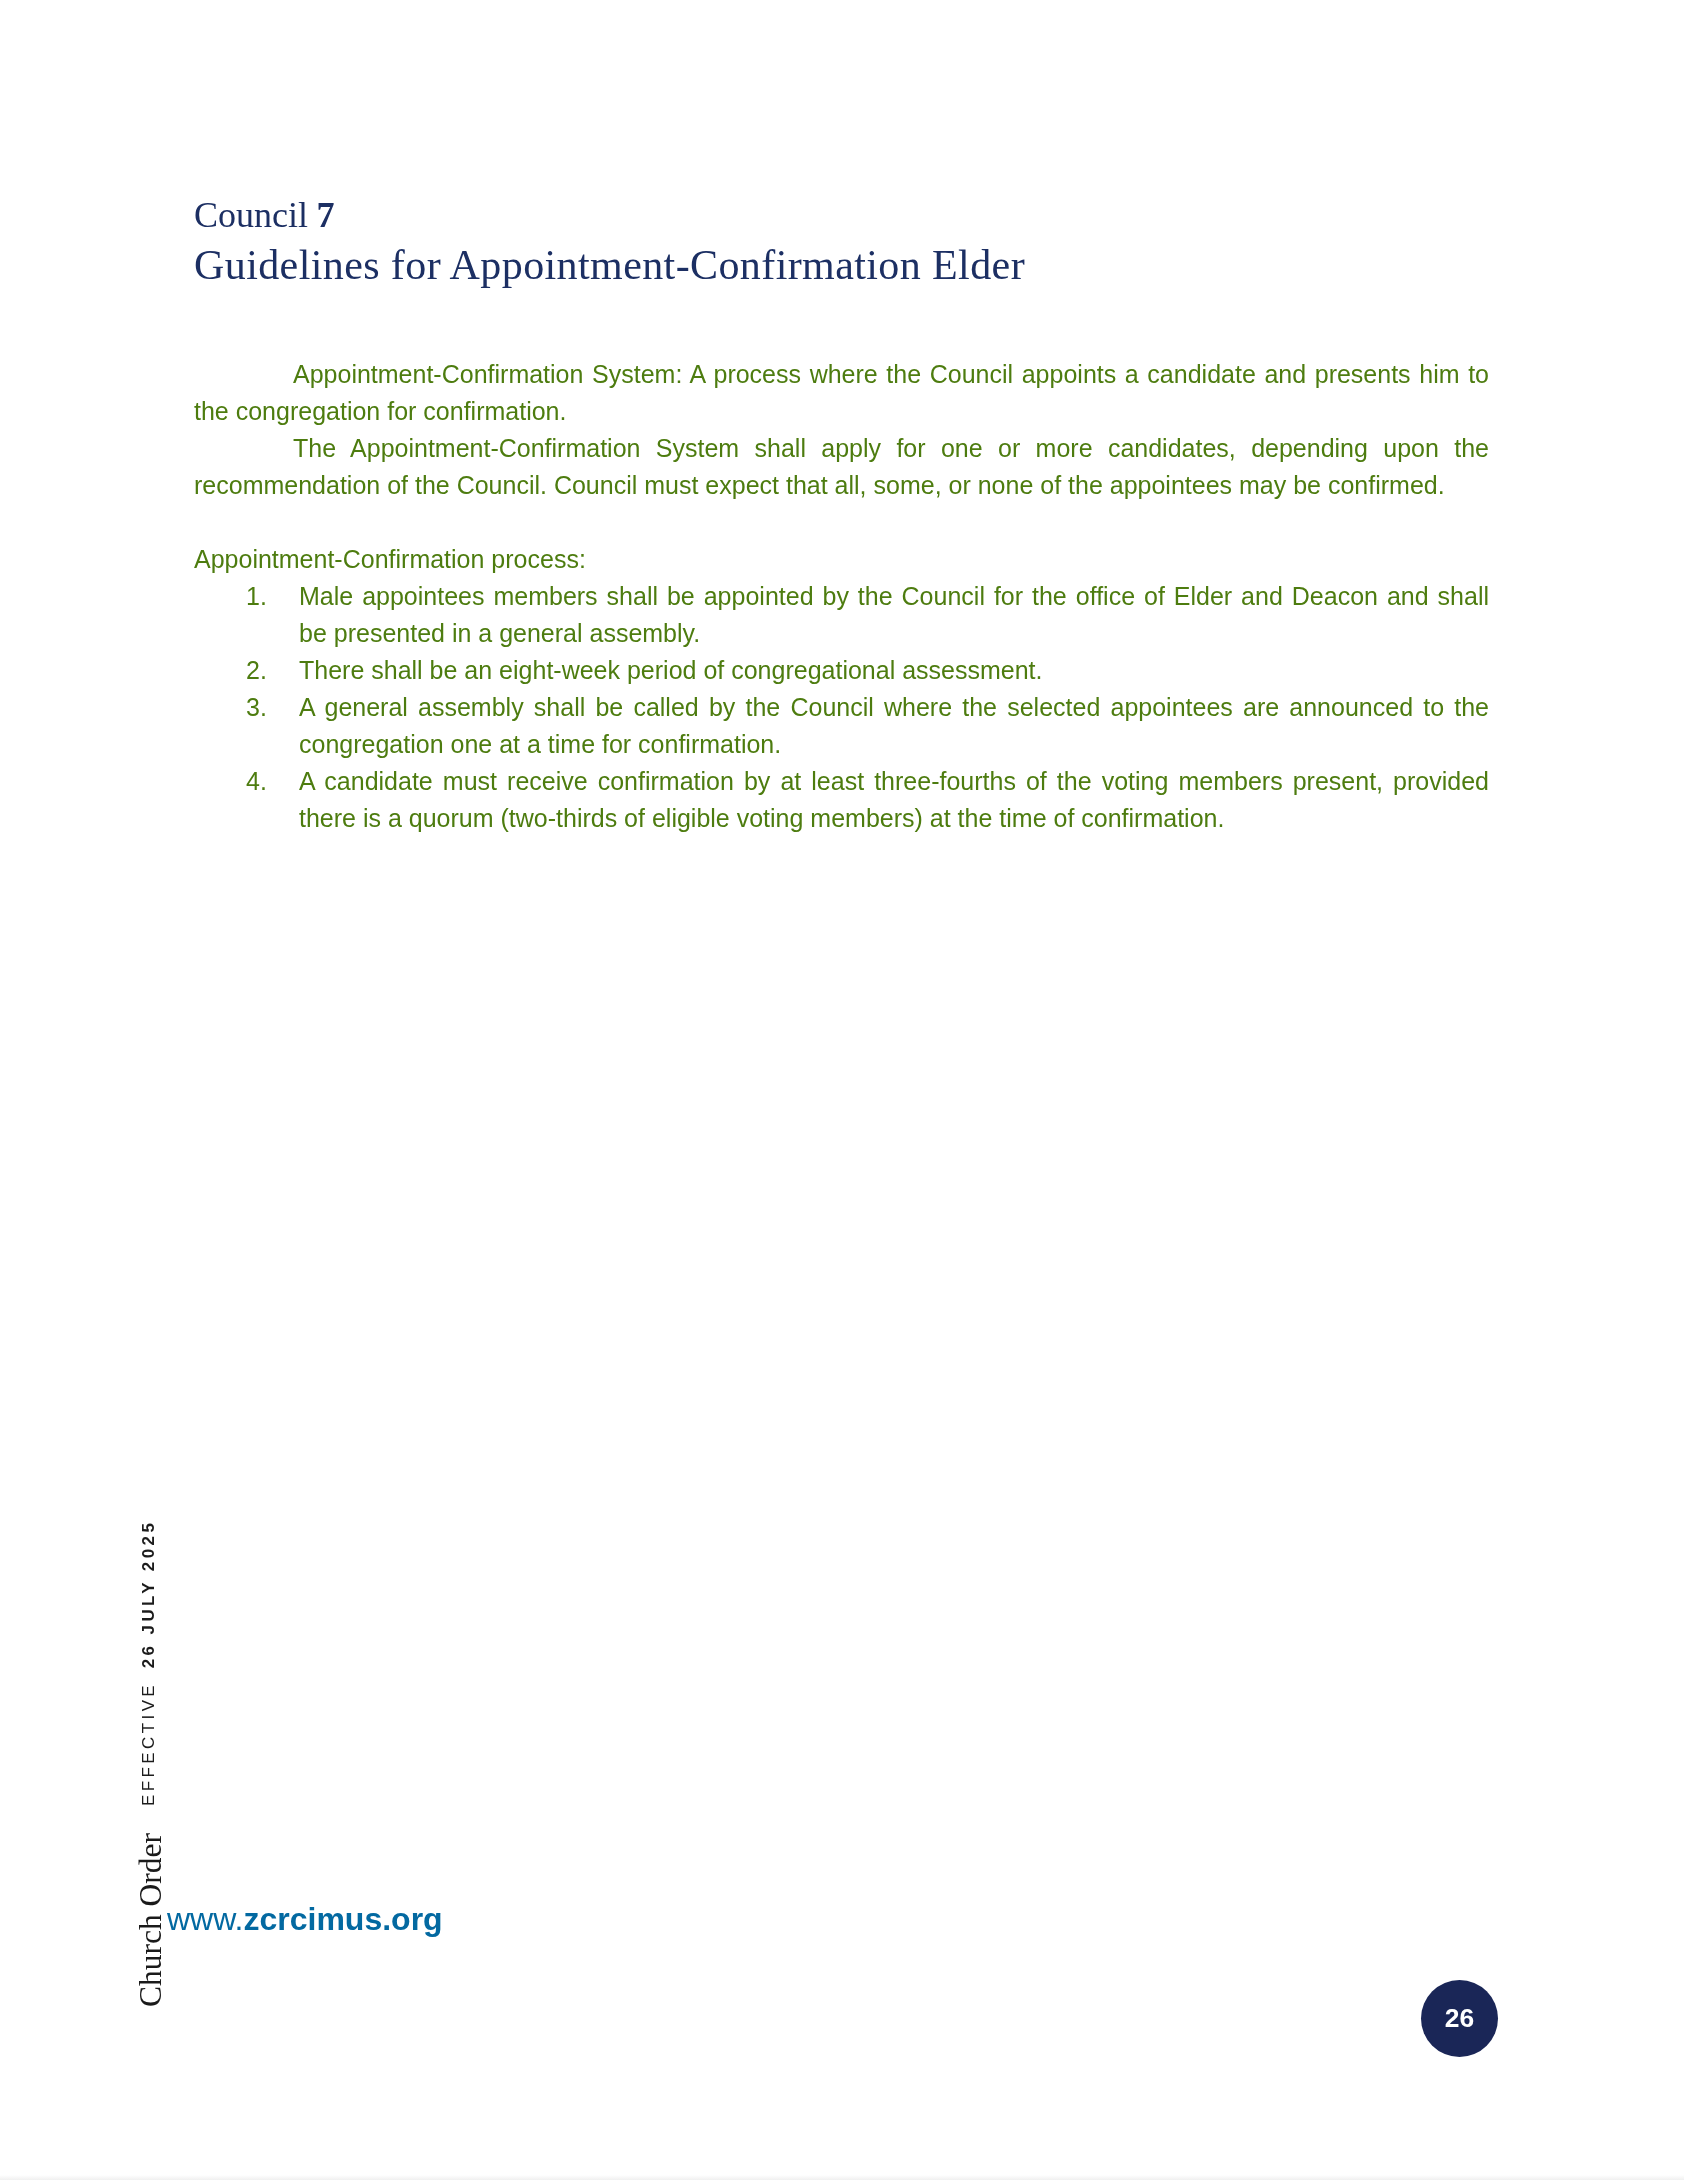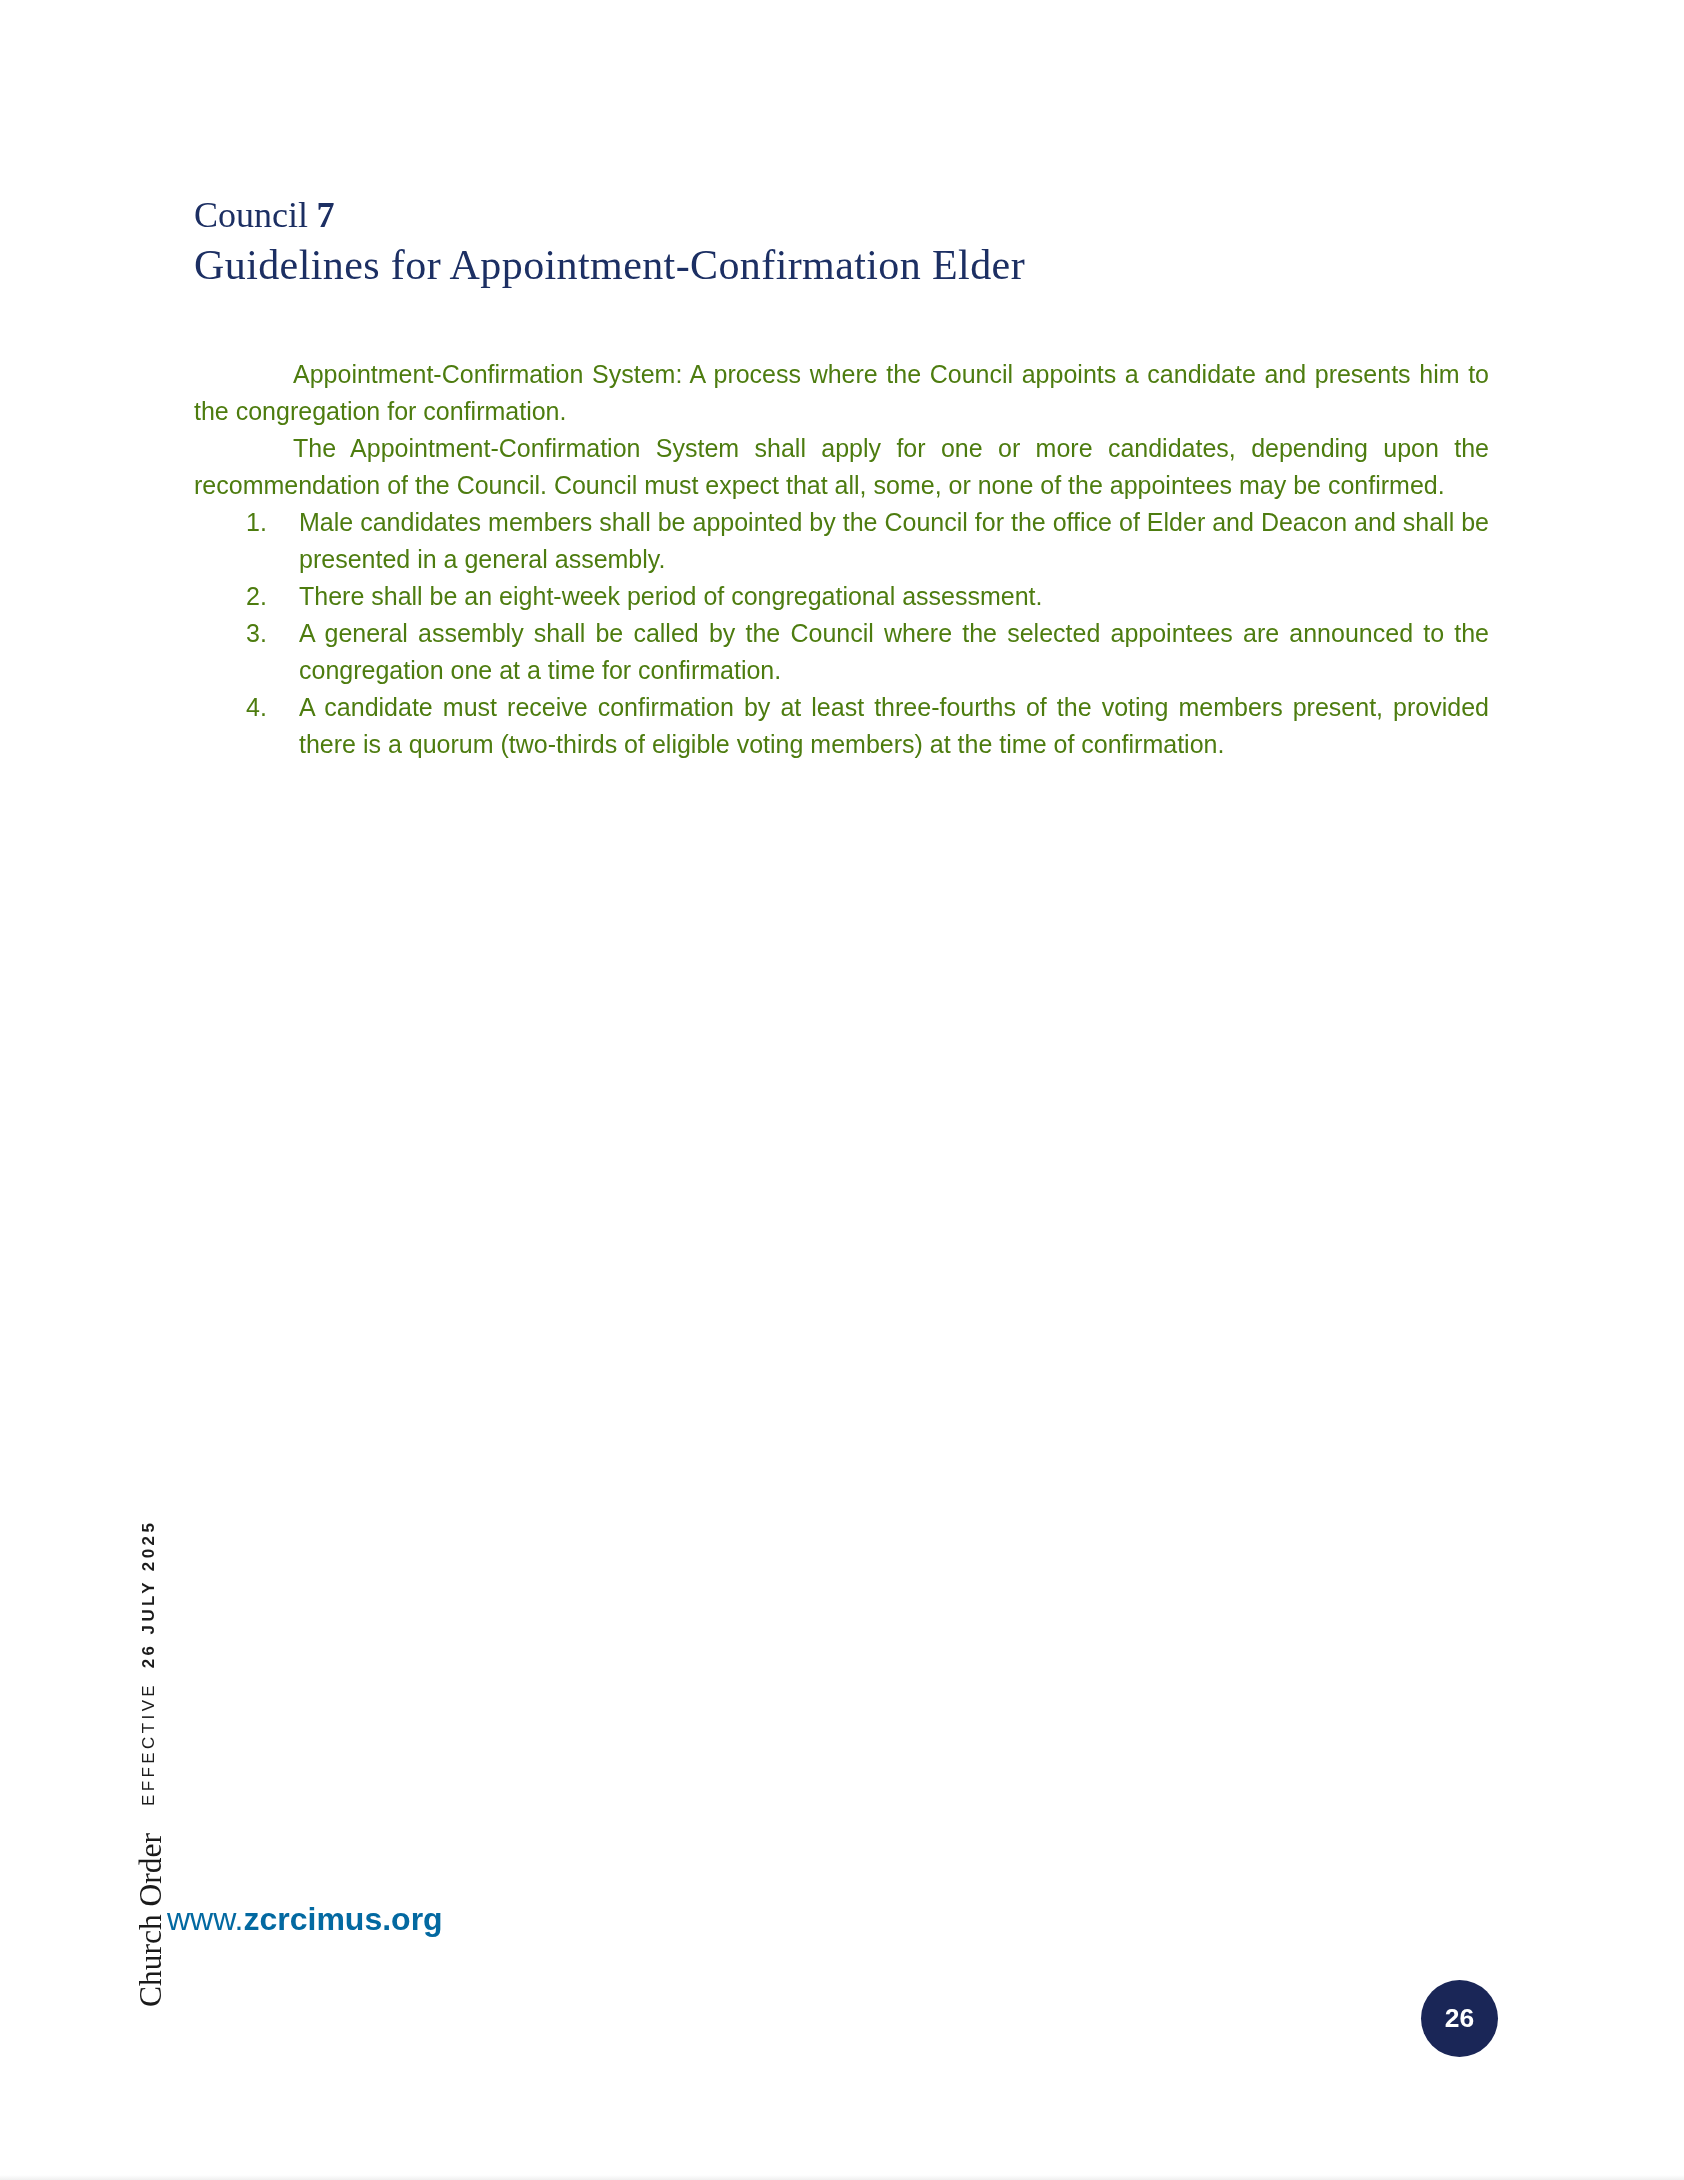--- a/index.html
+++ b/index.html
@@ -143,23 +143,24 @@
     <div class="appendix-line">
       <span>Council</span><span class="appendix-number">7</span>
     </div>
     <h1 class="doc-title">Guidelines for Appointment-Confirmation Elder</h1>
   </header>
 
   <main class="content">
     <p class="indent">Appointment-Confirmation System: A process where the Council appoints a candidate and presents him to the congregation for confirmation.</p>
     <p class="indent">The Appointment-Confirmation System shall apply for one or more candidates, depending upon the recommendation of the Council. Council must expect that all, some, or none of the appointees may be confirmed.</p>
 
+    <p class="process-heading">Appointment-Confirmation process:</p>
 
     <ol class="process-list">
-      <li>Male candidates members shall be appointed by the Council for the office of Elder and Deacon and shall be presented in a general assembly.</li>
+      <li>Male appointees members shall be appointed by the Council for the office of Elder and Deacon and shall be presented in a general assembly.</li>
       <li>There shall be an eight-week period of congregational assessment.</li>
       <li>A general assembly shall be called by the Council where the selected appointees are announced to the congregation one at a time for confirmation.</li>
       <li>A candidate must receive confirmation by at least three-fourths of the voting members present, provided there is a quorum (two-thirds of eligible voting members) at the time of confirmation.</li>
     </ol>
   </main>
 
   <div class="sidebar-effective">
     <span class="eff-label">EFFECTIVE</span><span class="eff-date">26 JULY 2025</span>
   </div>
   <div class="sidebar-church-order">Church Order</div>

